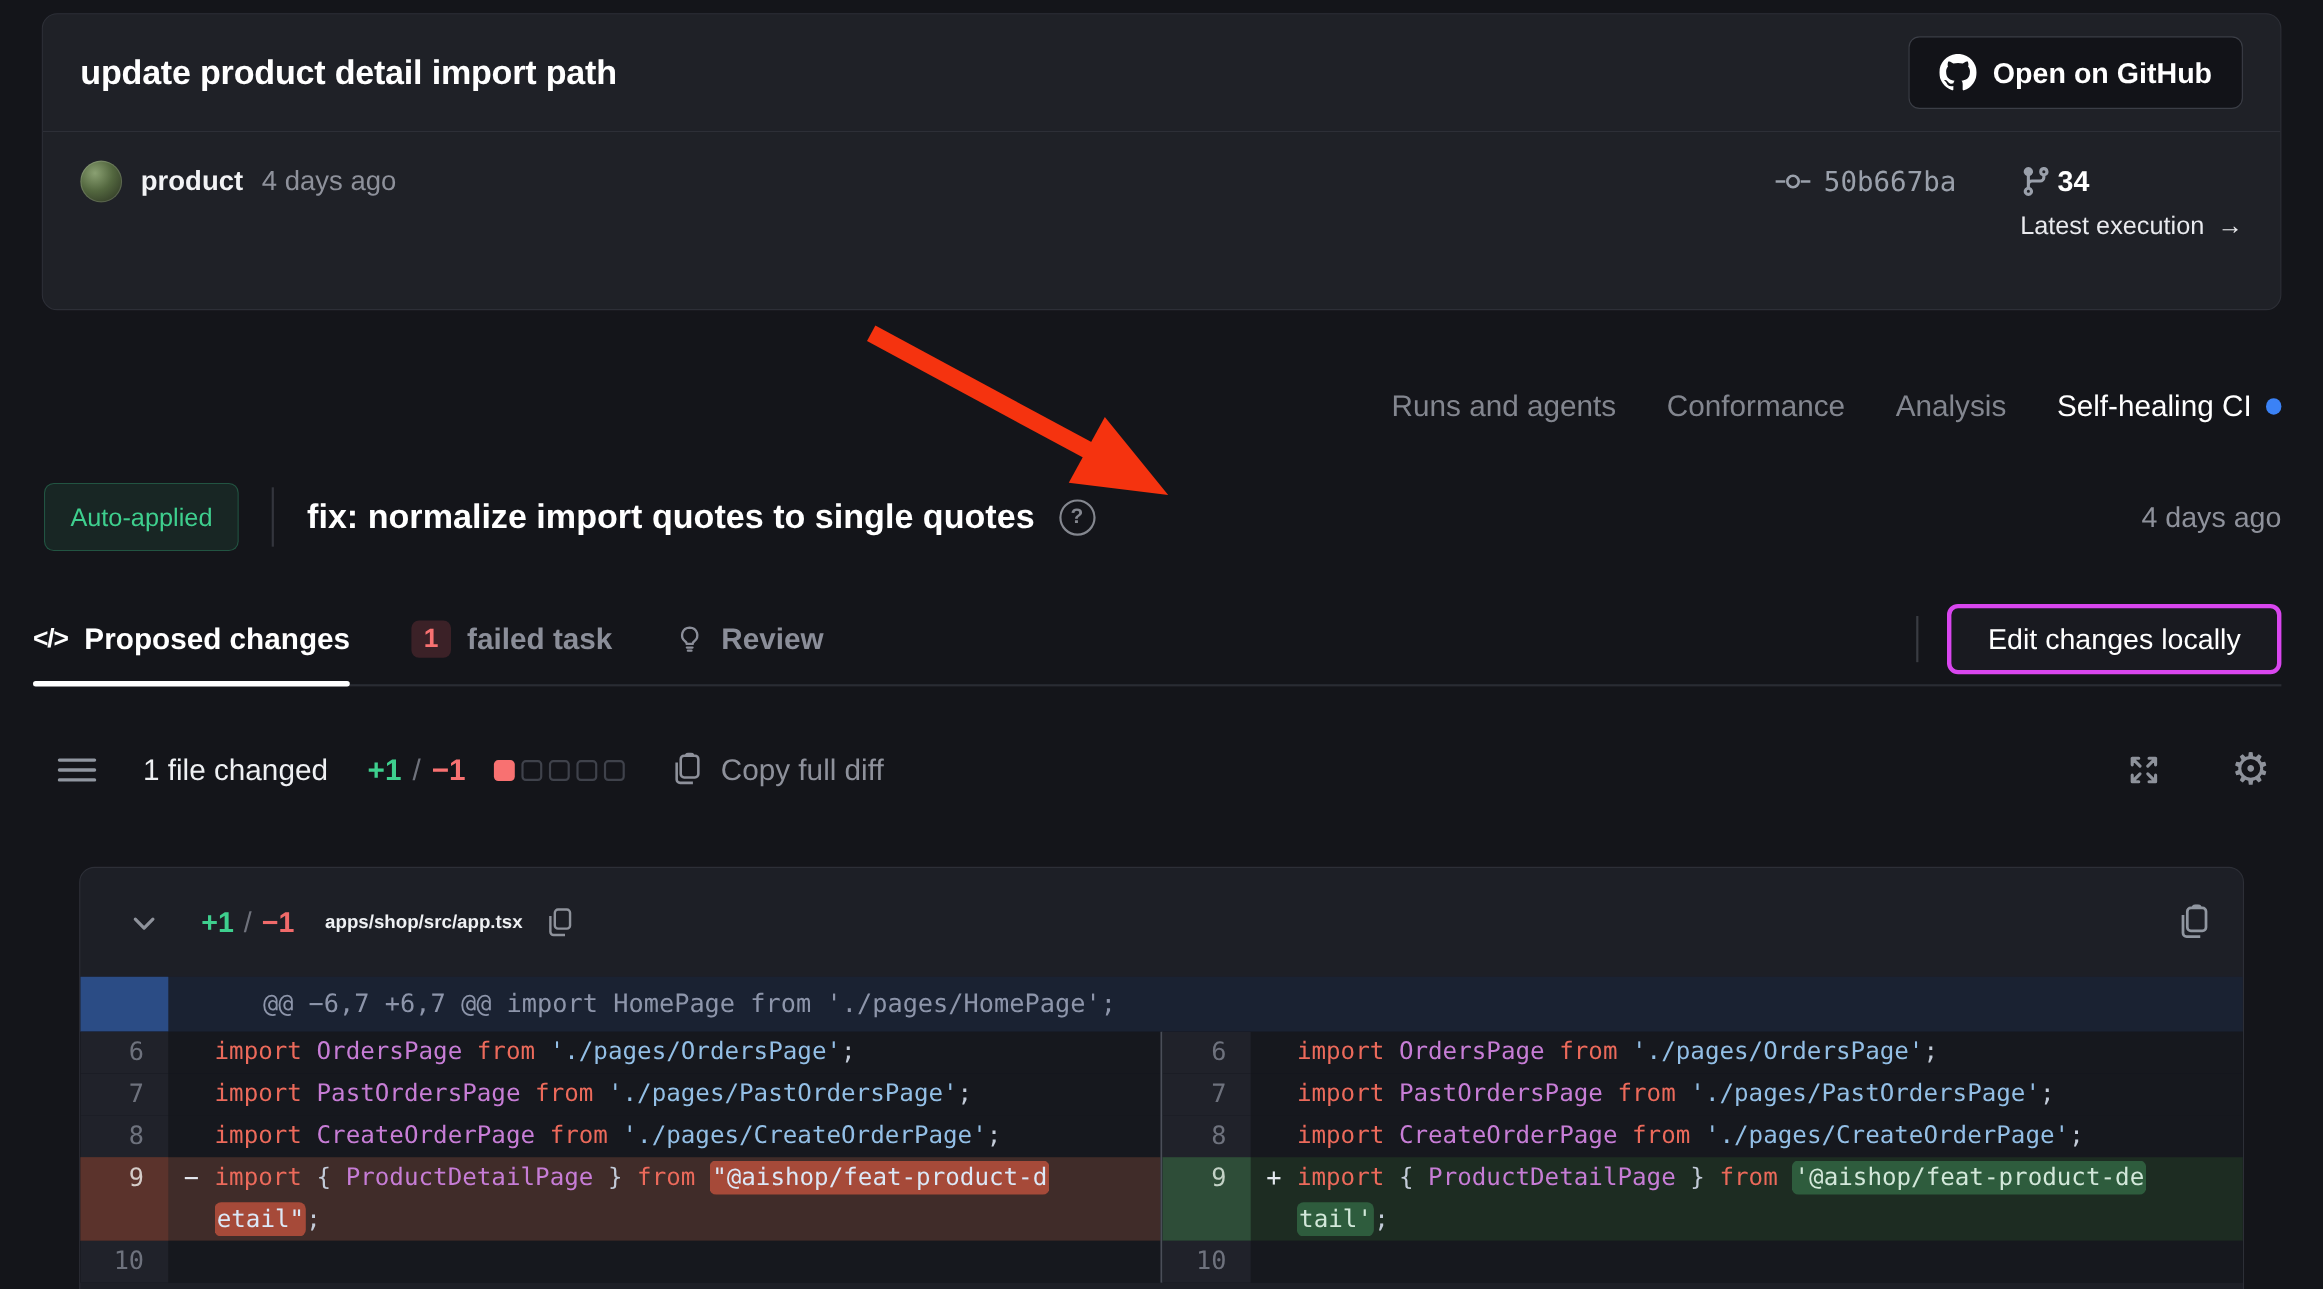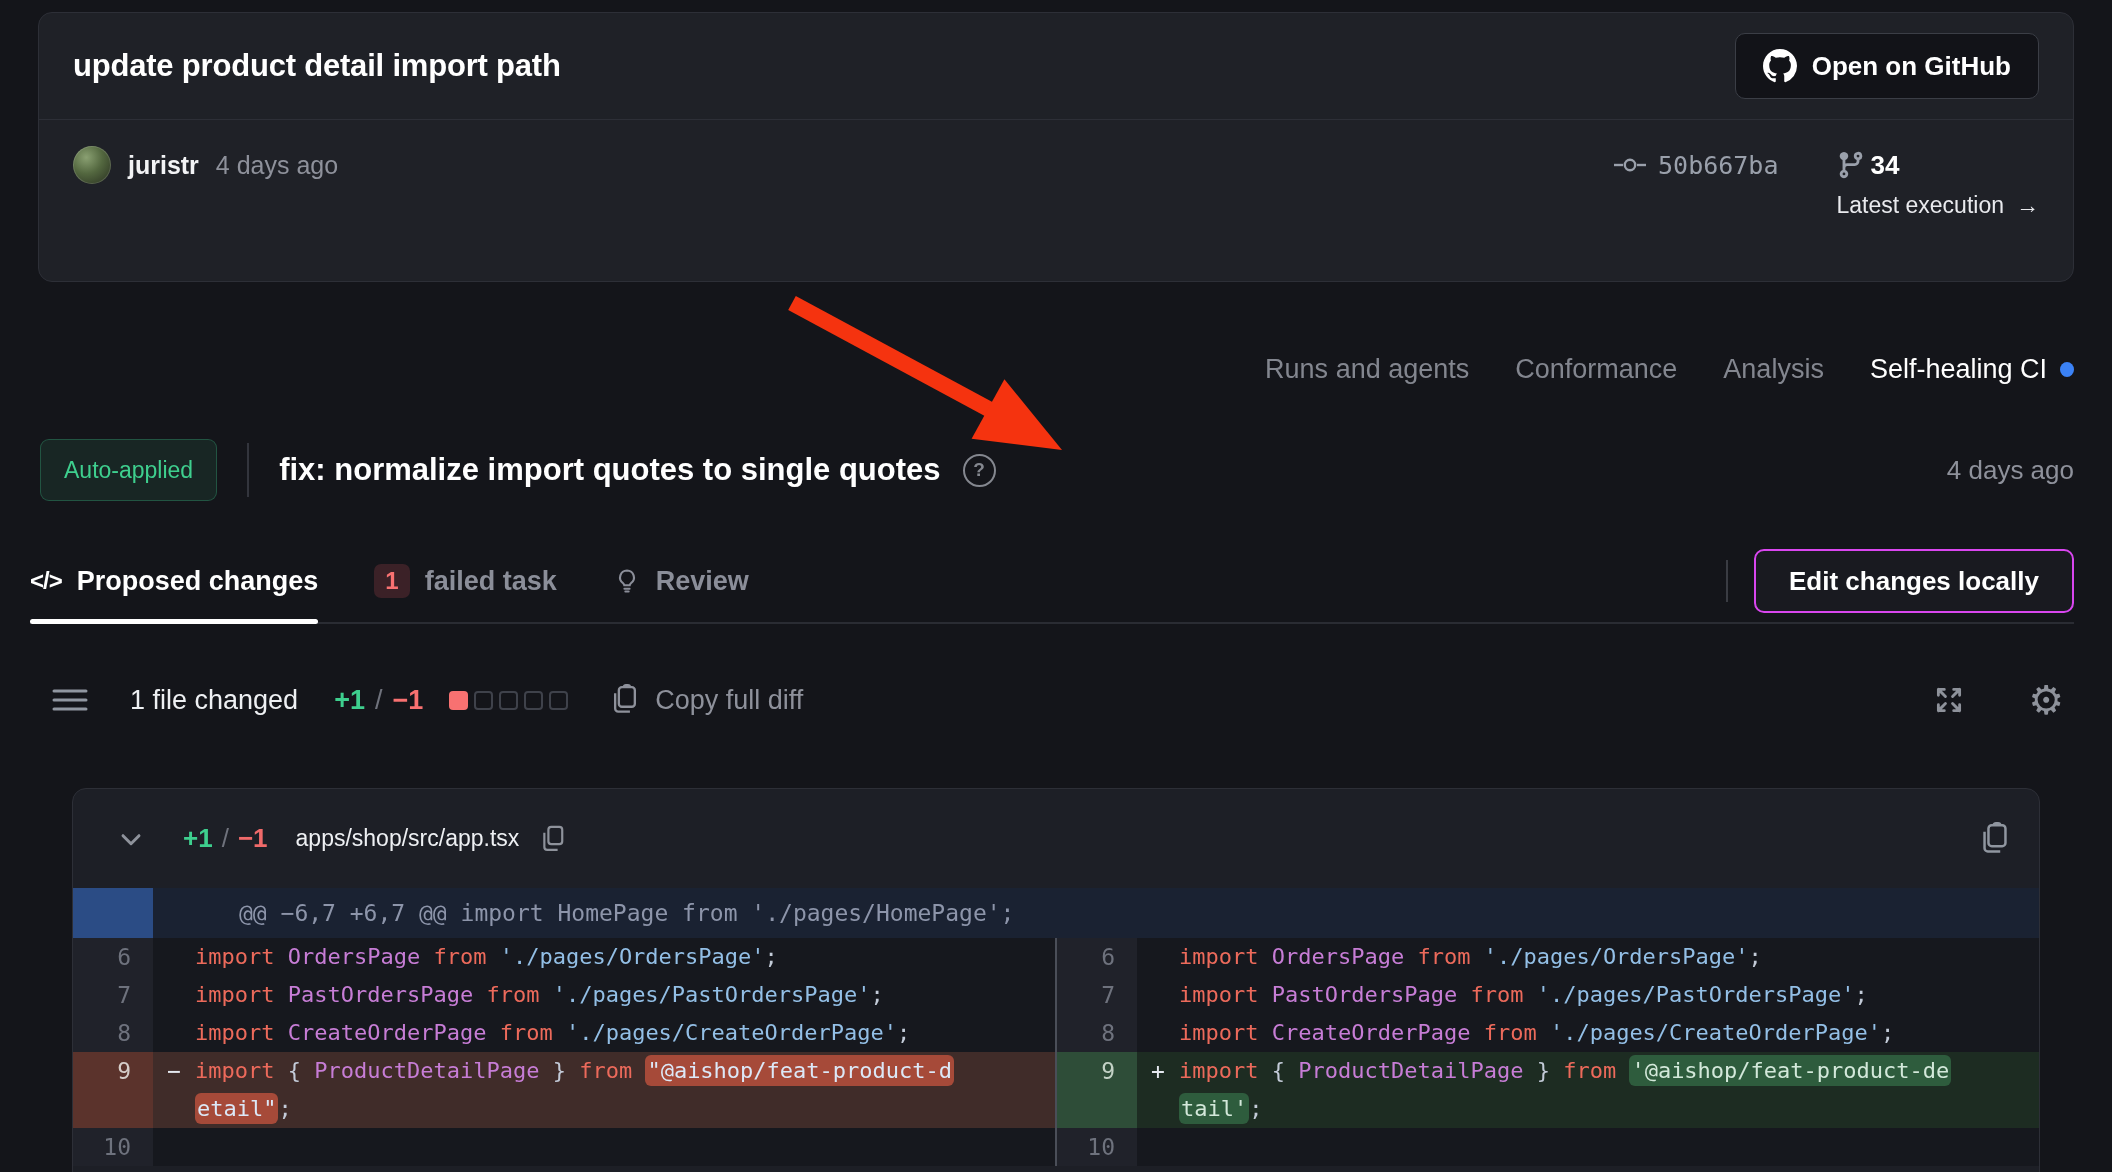--- a/index.html
+++ b/index.html
@@ -53,43 +53,43 @@
   .tab{position:relative;height:100%;display:flex;align-items:center;gap:15px;
     font-size:27px;font-weight:600;color:#8b8e99;margin-right:56px;cursor:pointer;}
   .tab.active{color:#fff;}
   .tab.active::after{content:"";position:absolute;left:0;right:0;bottom:-2px;height:5px;background:#fff;border-radius:3px;}
   .code-glyph{font-size:24px;font-weight:700;letter-spacing:-1px;}
   .fail-count{background:#3b2127;color:var(--red-salmon);border-radius:7px;padding:3px 11px;font-size:24px;font-weight:600;}
   .actions{margin-left:auto;display:flex;align-items:center;gap:26px;}
   .revert-btn{height:64px;padding:0 33px;border-radius:10px;border:2px solid var(--red-button);
     background:transparent;color:var(--red-button);font-size:26px;font-weight:500;cursor:pointer;font-family:inherit;}
   .btn-sep{width:2px;height:42px;background:#3a3c43;}
-  .edit-btn{height:64px;padding:0 33px;border-radius:10px;border:2px solid #d946ef;
-    background:#191a20;color:#fff;font-size:26px;font-weight:700;cursor:pointer;font-family:inherit;}
+  .edit-btn{height:64px;padding:0 33px;border-radius:10px;border:4px solid #d946ef;
+    background:#191a20;color:#fff;font-size:26px;font-weight:400;cursor:pointer;font-family:inherit;}
   
   .toolbar-row{position:absolute;top:676px;left:52px;right:48px;height:48px;display:flex;align-items:center;}
   .files-changed{margin-left:42px;font-size:27px;font-weight:500;color:#eef0f3;}
   .stat-add{margin-left:36px;color:var(--green);font-size:27px;font-weight:600;}
   .stat-slash{margin:0 10px;color:#6f727c;font-size:27px;}
   .stat-del{color:var(--red-salmon);font-size:27px;font-weight:600;}
   .stat-blocks{display:flex;gap:6px;margin-left:26px;}
   .stat-block{width:19px;height:19px;border-radius:4px;border:2px solid #3f424b;box-sizing:border-box;}
   .stat-block.filled{border:none;background:var(--red-salmon);}
   .copy-diff{display:flex;align-items:center;gap:15px;margin-left:42px;color:#8e919b;font-size:27px;cursor:pointer;}
   .toolbar-spacer{flex:1;}
   .icon-btn{display:flex;align-items:center;justify-content:center;cursor:pointer;background:none;border:none;padding:0;}
   .gear-glyph{font-size:40px;color:#8e929b;line-height:1;}
   
   .diff-card{position:absolute;left:72px;top:788px;width:1968px;height:420px;
     background:#1d1f26;border:1px solid var(--card-border);border-radius:14px 14px 0 0;box-sizing:border-box;overflow:hidden;}
   .file-header{height:99px;display:flex;align-items:center;padding:0 28px;}
   .fh-add{margin-left:36px;color:var(--green);font-size:26px;font-weight:600;}
   .fh-slash{margin:0 9px;color:#6f727c;font-size:26px;}
   .fh-del{color:#f06a6a;font-size:26px;font-weight:600;}
-  .file-path{margin-left:28px;font-size:23px;font-weight:400;color:#eef0f3;}
+  .file-path{margin-left:28px;font-size:17px;font-weight:700;color:#eef0f3;}
   .fh-copy{margin-left:20px;}
   .fh-spacer{flex:1;}
   .hunk-row{height:50px;display:flex;background:var(--hunk-bg);}
   .hunk-gutter{width:80px;flex:0 0 80px;background:var(--hunk-gutter);}
   .hunk-text{display:flex;align-items:center;padding-left:86px;
     font-family:"DejaVu Sans Mono",monospace;font-size:23px;color:#8d95aa;}
   .panes{display:flex;align-items:stretch;}
   .pane{width:983px;background:var(--code-bg);}
   .pane-divider{width:2px;background:#4a4e58;}
   .code-row{display:flex;min-height:38px;background:var(--code-bg);}
@@ -129,21 +129,21 @@
           <svg class="ic" width="34" height="34" viewBox="0 0 16 16" fill="#fff">
             <path d="M8 0C3.58 0 0 3.58 0 8c0 3.54 2.29 6.53 5.47 7.59.4.07.55-.17.55-.38 0-.19-.01-.82-.01-1.49-2.01.37-2.53-.49-2.69-.94-.09-.23-.48-.94-.82-1.13-.28-.15-.68-.52-.01-.53.63-.01 1.08.58 1.23.82.72 1.21 1.87.87 2.33.66.07-.52.28-.87.51-1.07-1.78-.2-3.64-.89-3.64-3.95 0-.87.31-1.59.82-2.15-.08-.2-.36-1.02.08-2.12 0 0 .67-.21 2.2.82.64-.18 1.32-.27 2-.27s1.36.09 2 .27c1.53-1.04 2.2-.82 2.2-.82.44 1.1.16 1.92.08 2.12.51.56.82 1.27.82 2.15 0 3.07-1.87 3.75-3.65 3.95.29.25.54.73.54 1.48 0 1.07-.01 1.93-.01 2.2 0 .21.15.46.55.38A8.01 8.01 0 0 0 16 8c0-4.42-3.58-8-8-8z"></path>
           </svg>
         </span>
         <span>Open on GitHub</span>
       </button>
     </div>
     <div class="card-bottom">
       <div class="author">
         <span class="avatar"></span>
-        <span class="author-name">juristr</span>
+        <span class="author-name">product</span>
         <span class="author-time">4 days ago</span>
       </div>
       <div class="meta">
         <div class="commit-group">
           <span>
             <svg class="ic" width="32" height="22" viewBox="0 0 32 22" fill="none" stroke="#9aa0ab" stroke-width="2.4">
               <line x1="0" y1="11" x2="9" y2="11"></line>
                 <circle cx="16" cy="11" r="5.2"></circle>
                 <line x1="23" y1="11" x2="32" y2="11"></line>
             </svg>

